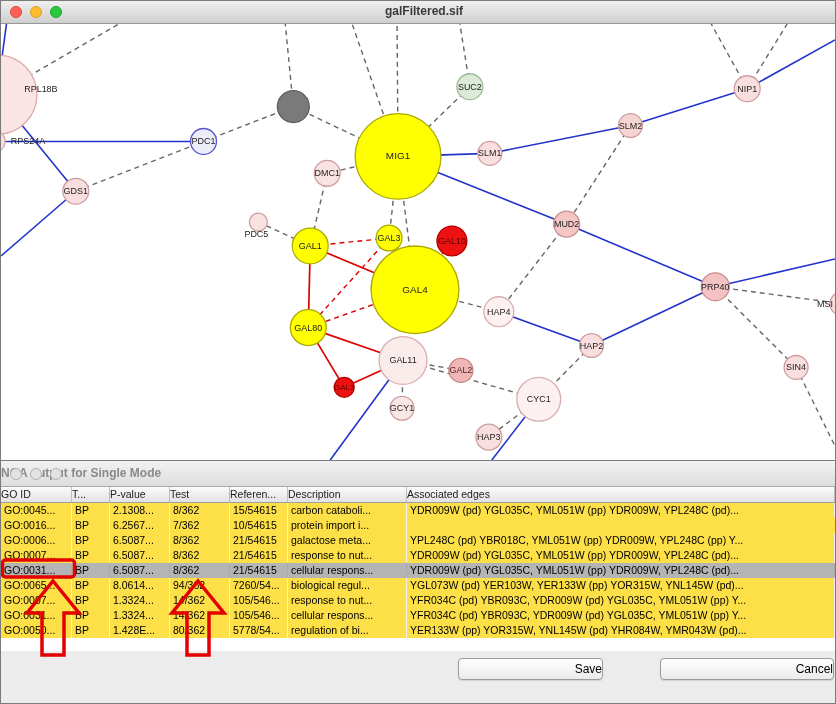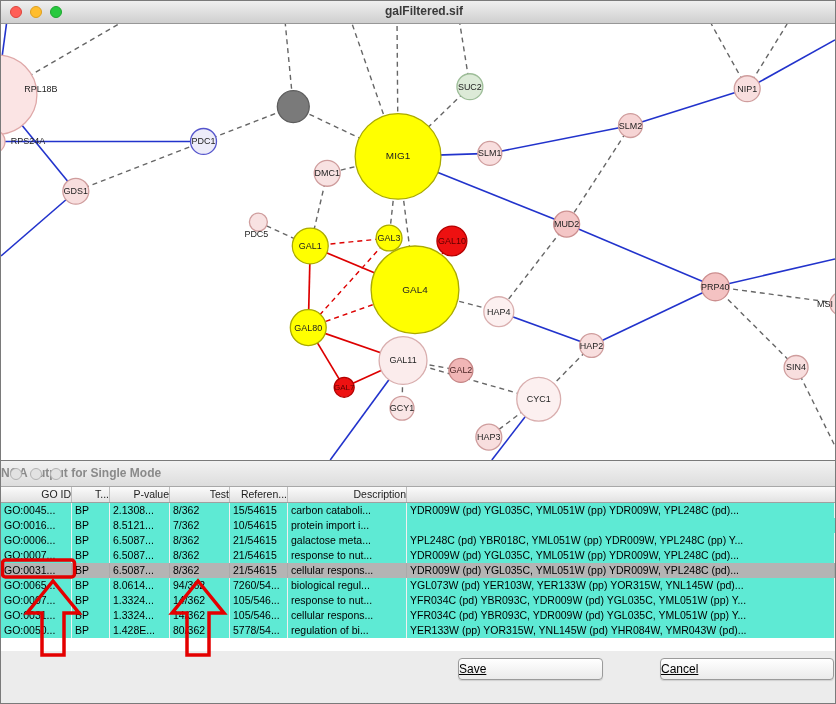--- a/index.html
+++ b/index.html
@@ -46,39 +46,38 @@
   .tbl{background:#ffffff;height:168px;overflow:hidden;border-bottom:1px solid #bdbdbd;}
   .thead,.tr{
     display:grid;
     grid-template-columns:71px 38px 60px 60px 58px 119px minmax(0,1fr);
   }
   .thead{
     height:15px;background:linear-gradient(#fbfbfb,#e2e2e2);
     border-bottom:1px solid #a0a0a0;
   }
   .th{
-    font-size:10.5px;line-height:14px;text-align:right;color:#1c1c1c;
+    font-size:10.5px;line-height:14px;text-align:left;color:#1c1c1c;
     border-right:1px solid #bdbdbd;overflow:hidden;white-space:nowrap;
   }
-  .tr{height:15px;background:#5eead4;}
+  .tr{height:15px;background:#fde047;}
   .tr.selected{background:#b4b4b4;}
   .td{
     font-size:10.5px;line-height:15px;color:#000;
     padding-left:3px;overflow:hidden;white-space:nowrap;
     border-right:1px solid #f0f0f0;
   }
   .tr.selected .td{border-right-color:#aaaaaa;}
   .btnbar{position:absolute;bottom:0;left:0;width:834px;height:52px;background:#ececec;}
   .btn{
     position:absolute;top:7px;height:22px;box-sizing:border-box;
     border:1px solid #9b9b9b;border-radius:4px;
     background:linear-gradient(#ffffff,#ebebeb);
-    font-size:12px;color:#000;text-align:left;line-height:20px;
+    font-size:12px;color:#000;text-align:right;line-height:20px;
     box-shadow:0 1px 1px rgba(0,0,0,0.12);
-    text-decoration:underline;
   }
   .btn.save{left:457px;width:145px;}
   .btn.cancel{left:647px;width:174px;margin-left:12px;}
   .annot-overlay{
     position:absolute;top:0;left:0;width:834px;height:242px;
     pointer-events:none;z-index:20;
   }
 </style>
 </head>
 <body>
@@ -216,35 +215,36 @@
   </div>
 
   <div class="tbl">
     <div class="thead">
         <div class="th">GO ID</div>
         <div class="th">T...</div>
         <div class="th">P-value</div>
         <div class="th">Test</div>
         <div class="th">Referen...</div>
         <div class="th">Description</div>
+        <div class="th">Associated edges</div>
       </div>
     <div>
         <div class="tr">
           <div class="td">GO:0045...</div>
           <div class="td">BP</div>
           <div class="td">2.1308...</div>
           <div class="td">8/362</div>
           <div class="td">15/54615</div>
           <div class="td">carbon cataboli...</div>
           <div class="td">YDR009W (pd) YGL035C, YML051W (pp) YDR009W, YPL248C (pd)...</div>
         </div>
         <div class="tr">
           <div class="td">GO:0016...</div>
           <div class="td">BP</div>
-          <div class="td">8.5121...</div>
+          <div class="td">6.2567...</div>
           <div class="td">7/362</div>
           <div class="td">10/54615</div>
           <div class="td">protein import i...</div>
         </div>
         <div class="tr">
           <div class="td">GO:0006...</div>
           <div class="td">BP</div>
           <div class="td">6.5087...</div>
           <div class="td">8/362</div>
           <div class="td">21/54615</div>

